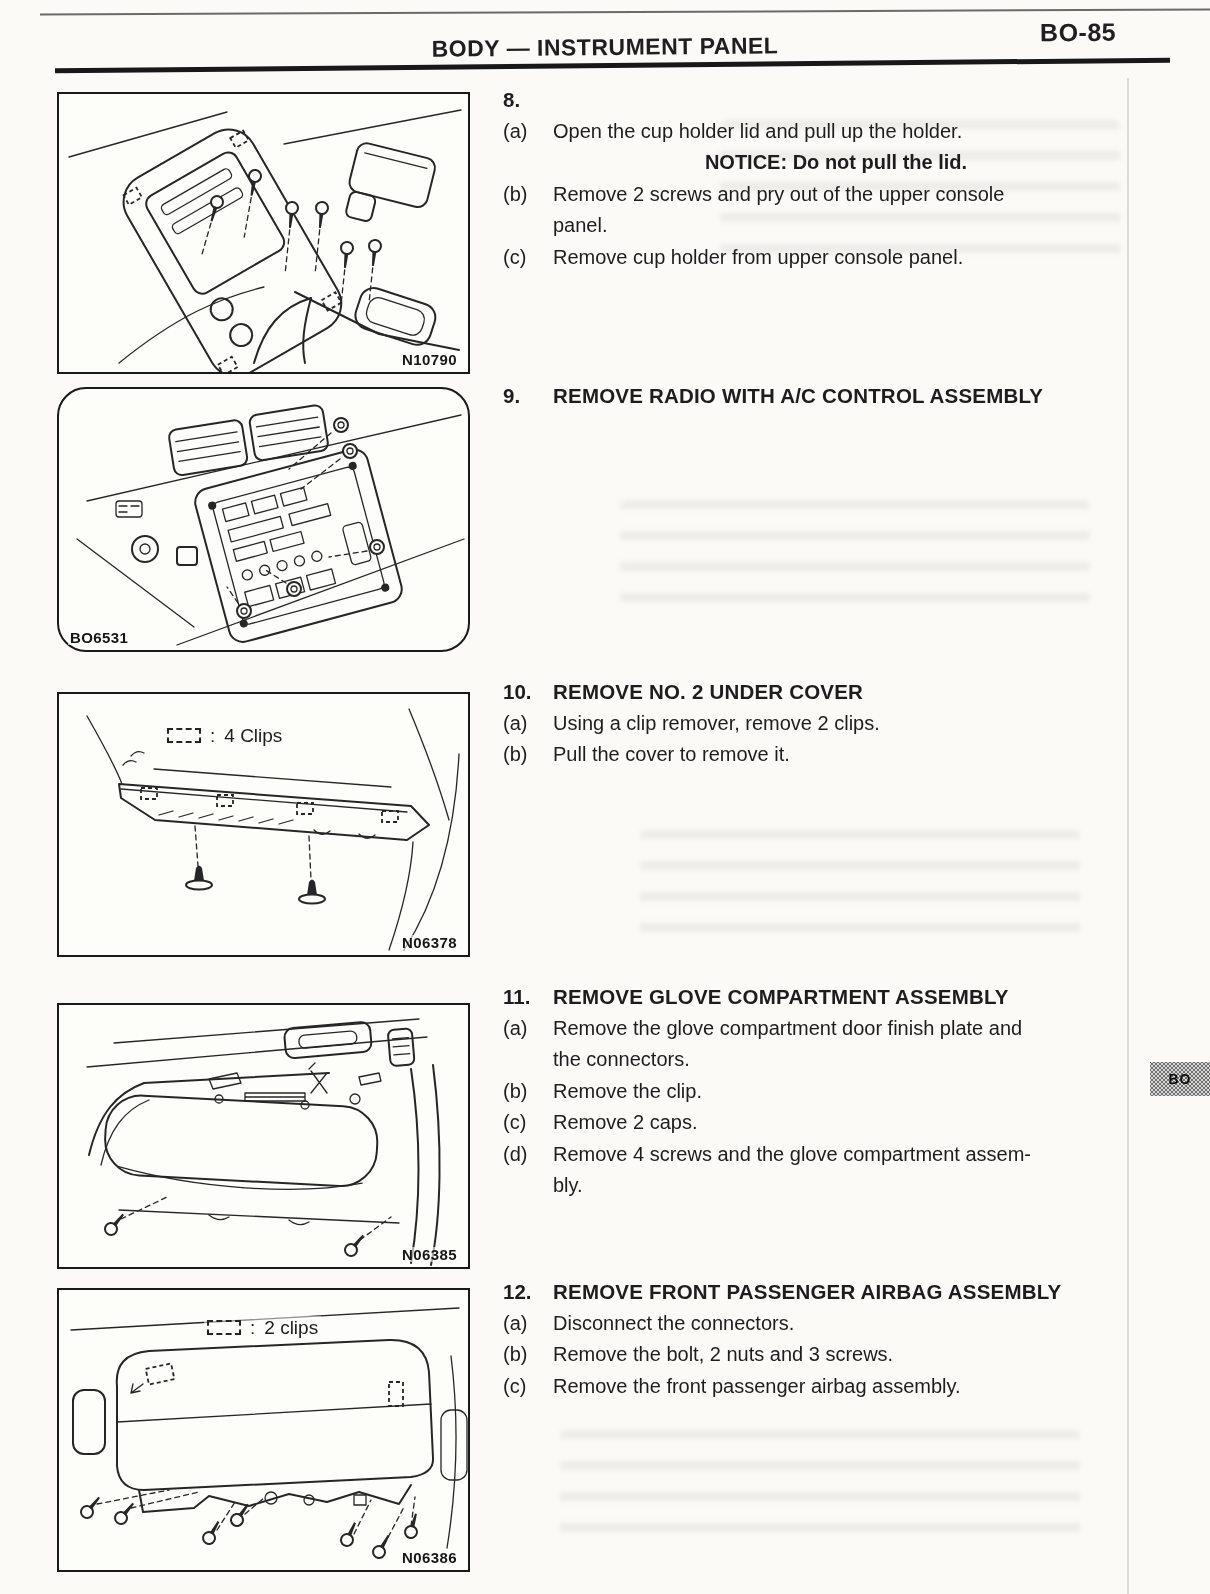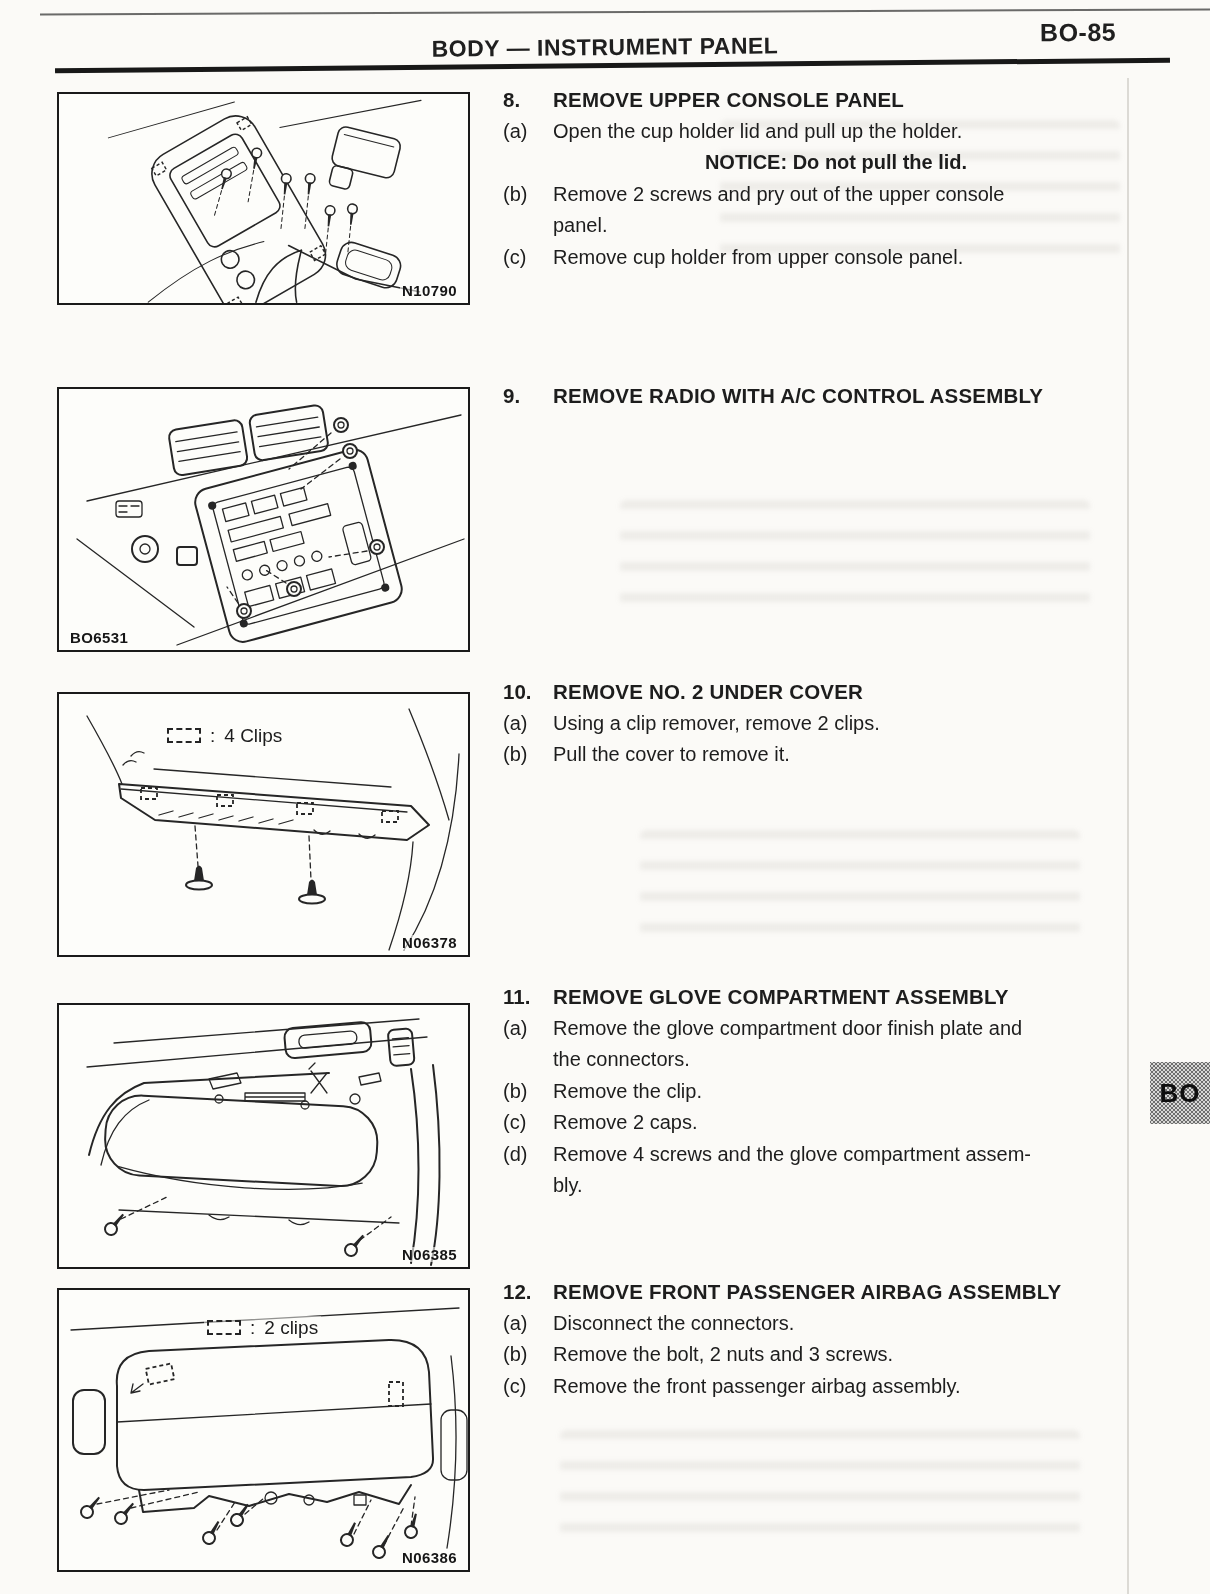--- a/index.html
+++ b/index.html
@@ -43,29 +43,29 @@
     background:rgba(110,104,96,.22);
   }
   .ghost {
     position:absolute;
     background:repeating-linear-gradient(180deg, rgba(125,120,112,.10) 0 9px, transparent 9px 31px);
     filter:blur(2.5px); border-radius:6px; pointer-events:none;
   }
 
   
   .side-tab {
-    position:absolute; left:1150px; top:1062px; width:60px; height:62px;
+    position:absolute; left:1150px; top:1062px; width:60px; height:34px;
     background-color:#d8d8d6;
     background-image:
       radial-gradient(#6e6e6e 34%, transparent 36%),
       radial-gradient(#6e6e6e 34%, transparent 36%);
     background-size:4px 4px;
     background-position:0 0, 2px 2px;
     display:flex; align-items:center; justify-content:center;
-    font-size:26px; font-weight:700; letter-spacing:1px; color:#0e0e0e;
+    font-size:14px; font-weight:700; letter-spacing:1px; color:#0e0e0e;
   }
 
   
   .figbox {
     position:absolute; left:57px; width:413px;
     background:#fdfdfa; border:2px solid #1a1a1a;
   }
   .figbox svg { display:block; width:100%; height:100%; }
   .figcode {
     position:absolute; bottom:5px; right:9px;
@@ -118,21 +118,21 @@
   <div class="scan-fold"></div>
   <div class="ghost" style="left:720px; top:120px; width:400px; height:150px;"></div>
   <div class="ghost" style="left:620px; top:500px; width:470px; height:110px;"></div>
   <div class="ghost" style="left:640px; top:830px; width:440px; height:120px;"></div>
   <div class="ghost" style="left:560px; top:1430px; width:520px; height:110px;"></div>
 
   <div class="side-tab">
     <span>BO</span>
   </div>
 
-  <figure class="figbox" style="top:92px; height:213px;">
+  <figure class="figbox" style="top:92px; height:282px;">
     <svg viewBox="0 0 409 262">
       <path class="ln thin" d="M10 55 L168 10"></path>
       <path class="ln thin" d="M225 42 L402 8"></path>
       <g transform="rotate(-30 170 150)">
         <rect class="ln" x="100" y="40" width="145" height="225" rx="28"></rect>
         <rect class="ln" x="121" y="62" width="103" height="112" rx="10"></rect>
         <rect class="ln thin" x="133" y="76" width="78" height="11" rx="4"></rect>
         <rect class="ln thin" x="133" y="98" width="78" height="11" rx="4"></rect>
         <circle class="ln" cx="135" cy="196" r="11"></circle>
         <circle class="ln" cx="139" cy="228" r="11"></circle>
@@ -183,21 +183,21 @@
         <g transform="translate(316,144) rotate(6)">
             <circle class="screwHead" r="6"></circle>
             <path class="fillDark" d="M-2 5 L2 5 L1 20 L-1 20 Z"></path>
             <line class="ln dash thin" y1="22" y2="58"></line>
           </g>
       </g>
     </svg>
     <span class="figcode">N10790</span>
   </figure>
 
-  <figure class="figbox" style="top:387px; height:265px;">
+  <figure class="figbox" style="top:387px; height:265px;border-radius:29px;">
     <svg viewBox="0 0 409 261">
       <path class="ln thin" d="M28 112 L402 26"></path>
       <path class="ln thin" d="M18 150 L135 238"></path>
       <path class="ln thin" d="M118 256 L405 150"></path>
       <g transform="rotate(-9 185 55)">
         <rect class="ln" x="112" y="30" width="74" height="46" rx="8"></rect>
         <rect class="ln" x="194" y="28" width="74" height="46" rx="8"></rect>
         <path class="ln thin" d="M118 42 L180 42 M118 52 L180 52 M118 62 L180 62 M200 40 L262 40 M200 50 L262 50 M200 60 L262 60"></path>
       </g>
       <rect class="ln thin" x="57" y="112" width="26" height="16" rx="3"></rect>
@@ -401,21 +401,20 @@
       <span class="clip-icon"></span>
       <span class="legend-sep">:</span>
       <span>2 clips</span>
     </div>
     <span class="figcode">N06386</span>
   </figure>
 
   <section class="step" style="top:84px;">
     <div class="step-head">
       <span class="step-num">8.</span>
-      <h2 class="step-title">REMOVE UPPER CONSOLE PANEL</h2>
     </div>
     <div class="step-item">
       <span class="item-label">(a)</span>
       <p class="item-text">Open the cup holder lid and pull up the holder.</p>
     </div>
     <div class="step-item">
       <span class="item-label"></span>
       <p class="item-text bold">NOTICE: Do not pull the lid.</p>
     </div>
     <div class="step-item">

